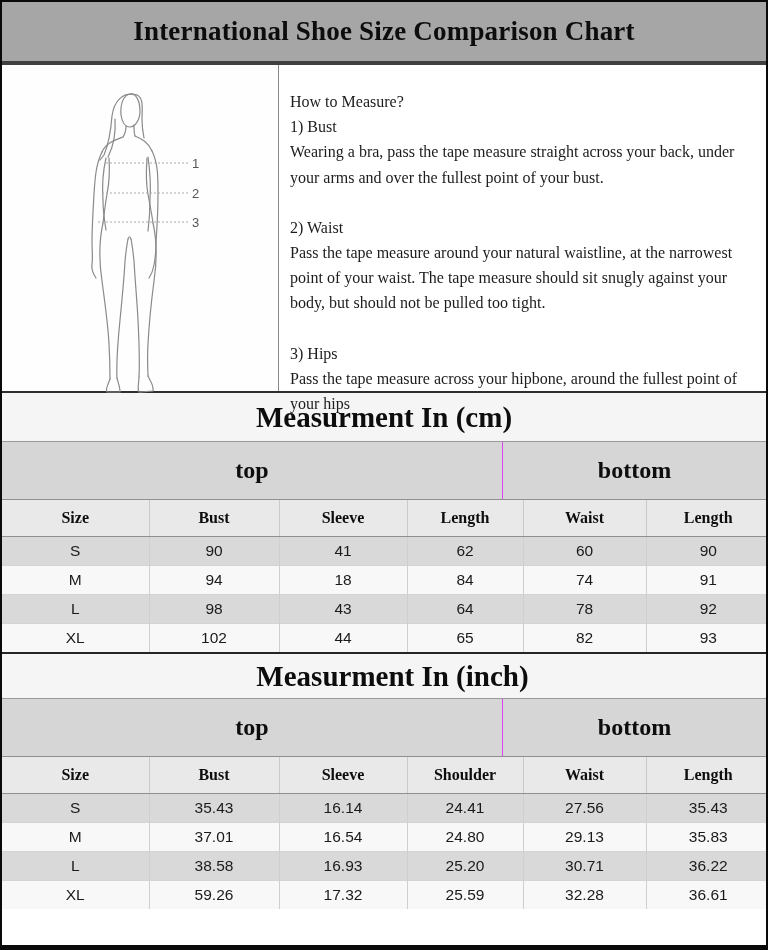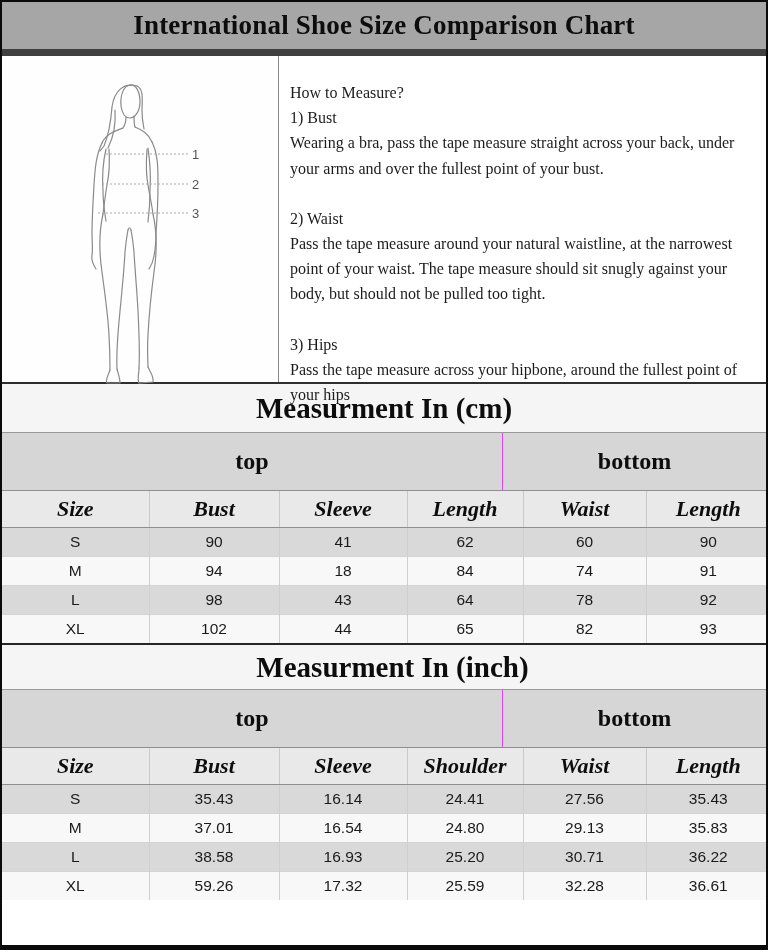--- a/index.html
+++ b/index.html
@@ -5,22 +5,22 @@
   * { margin:0; padding:0; box-sizing:border-box; }
   html,body { background:#ffffff; }
   .page {
     position:relative; width:768px; height:950px; overflow:hidden;
     background:#ffffff;
     border:2px solid #0a0a0a; border-bottom:5px solid #0a0a0a;
     font-family:"Liberation Serif", serif; color:#111;
   }
   
   .page-header {
-    height:54px; background:#a6a6a6;
-    border-bottom:7px solid #404040;
+    height:63px; background:#a6a6a6;
+    border-bottom:4px solid #404040;
     display:flex; align-items:center; justify-content:center;
   }
   .page-header h1 {
     font-size:27px; font-weight:bold; color:#0d0d0d; letter-spacing:0.2px;
   }
   
   .guide { display:flex; height:328px; border-bottom:2px solid #2e2e2e; background:#fff; }
   .guide-figure {
     width:277px; flex:0 0 277px; border-right:1px solid #8a8a8a;
     position:relative; background:#fefefe;
@@ -47,23 +47,23 @@
   .group-cell {
     display:flex; align-items:center; justify-content:center;
     font-size:24px; font-weight:bold; color:#0d0d0d;
   }
   .group-top { width:501px; border-right:1px solid #d946ef; }
   .group-bottom { flex:1; }
   
   table.size-table { width:768px; border-collapse:collapse; table-layout:fixed; }
   table.size-table th {
     height:36px; background:#e9e9e9;
-    font-family:"Liberation Serif", serif; font-size:22px; font-weight:bold; color:#0d0d0d;
+    font-family:"Liberation Serif", serif; font-size:16px; font-weight:bold; color:#0d0d0d;
     border-bottom:1px solid #8f8f8f; border-left:1px solid #c9c9c9;
-    text-align:center; vertical-align:middle;font-style:italic;
+    text-align:center; vertical-align:middle;
   }
   table.size-table td {
     height:29px; font-family:"Liberation Sans", sans-serif;
     font-size:15.5px; color:#1a1a1a; text-align:center; vertical-align:middle;
     border-left:1px solid #cfcfcf; border-top:1px solid #d4d4d4;
   }
   table.size-table th:first-child, table.size-table td:first-child { border-left:none; }
   table.size-table tbody tr:first-child td { border-top:none; }
   table.size-table tbody tr:nth-child(odd) td { background:#d9d9d9; }
   table.size-table tbody tr:nth-child(even) td { background:#f8f8f8; }

